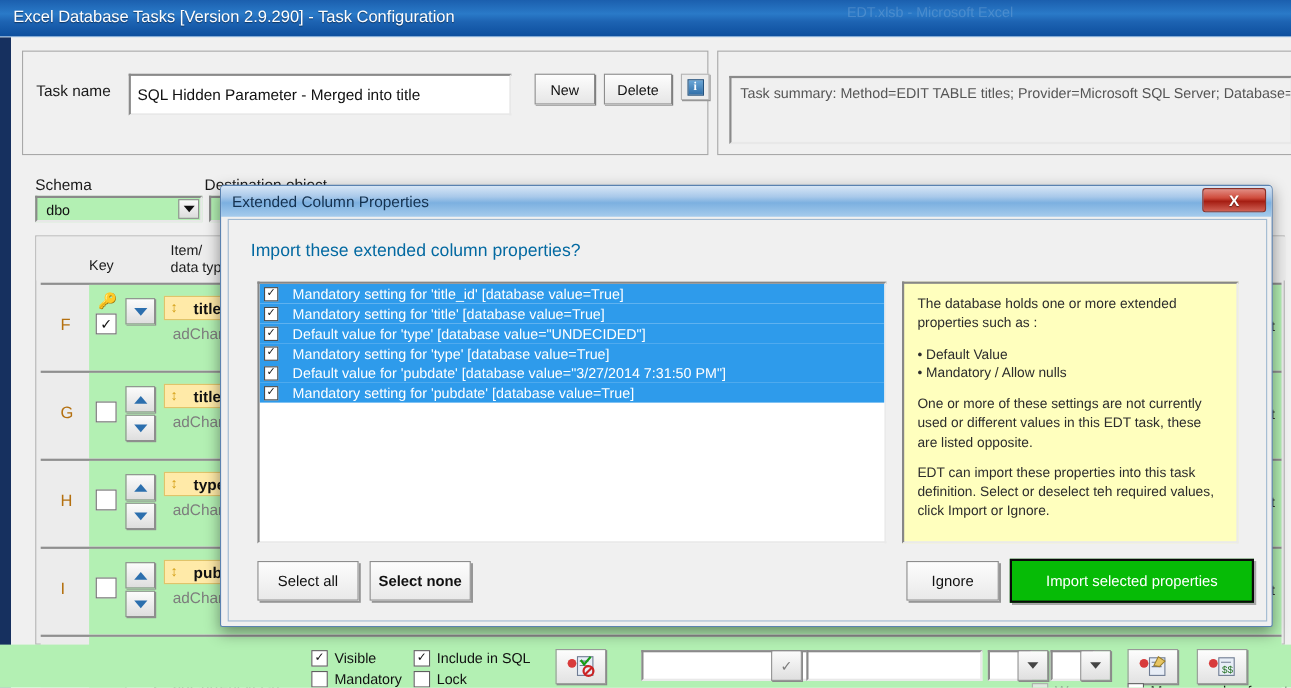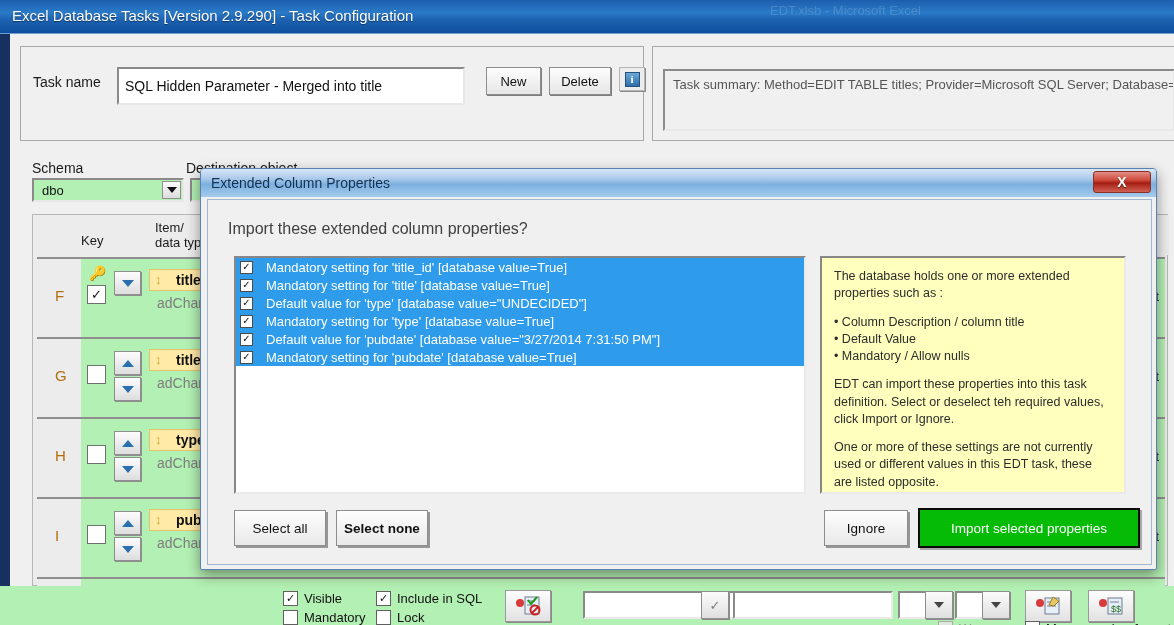--- a/index.html
+++ b/index.html
@@ -219,21 +219,21 @@
     border: 1px solid #8c3026; border-radius: 3px;
     display: flex; align-items: center; justify-content: center;
     color: #fff; font-size: 14px; font-weight: bold;
     text-shadow: 0 1px 1px rgba(0,0,0,.5);
   }
   #dlg-inner {
     position: absolute; left: 6px; top: 30px; width: 945px; height: 366px;
     background: #f0f0f0; border: 1px solid #9fb8d0;
   }
   #dlg-question {
-    position: absolute; left: 20px; top: 20px; font-size: 16px; color: #404040;
+    position: absolute; left: 20px; top: 20px; font-size: 16px; color: #0369a1;
   }
   #listbox {
     position: absolute; left: 26px; top: 56px; width: 572px; height: 238px;
     background: #ffffff;
     border: 2px solid; border-color: #878787 #eaeaea #eaeaea #878787;
     overflow: hidden;
   }
   .li {
     display: flex; align-items: center; height: 18px;
     background: #2e9beb; padding-left: 4px;
@@ -516,26 +516,25 @@
           </div>
           <div class="li">
             <span class="li-cb">✓</span>
             <span class="li-text">Mandatory setting for 'pubdate' [database value=True]</span>
           </div>
         </div>
 
       <div id="helpbox">
         <p>The database holds one or more extended properties such as :</p>
         <ul id="help-bullets">
-            <li>Column Description / column title</li>
             <li>Default Value</li>
             <li>Mandatory / Allow nulls</li>
           </ul>
+        <p>One or more of these settings are not currently used or different values in this EDT task, these are listed opposite.</p>
         <p>EDT can import these properties into this task definition.  Select or deselect teh required values, click Import or Ignore.</p>
-        <p>One or more of these settings are not currently used or different values in this EDT task, these are listed opposite.</p>
       </div>
 
       <button class="dbtn" id="btn-select-all">Select all</button>
       <button class="dbtn" id="btn-select-none">Select none</button>
       <button class="dbtn" id="btn-import">Import selected properties</button>
       <button class="dbtn" id="btn-ignore">Ignore</button>
     </div>
   </div>
 
 </div>

